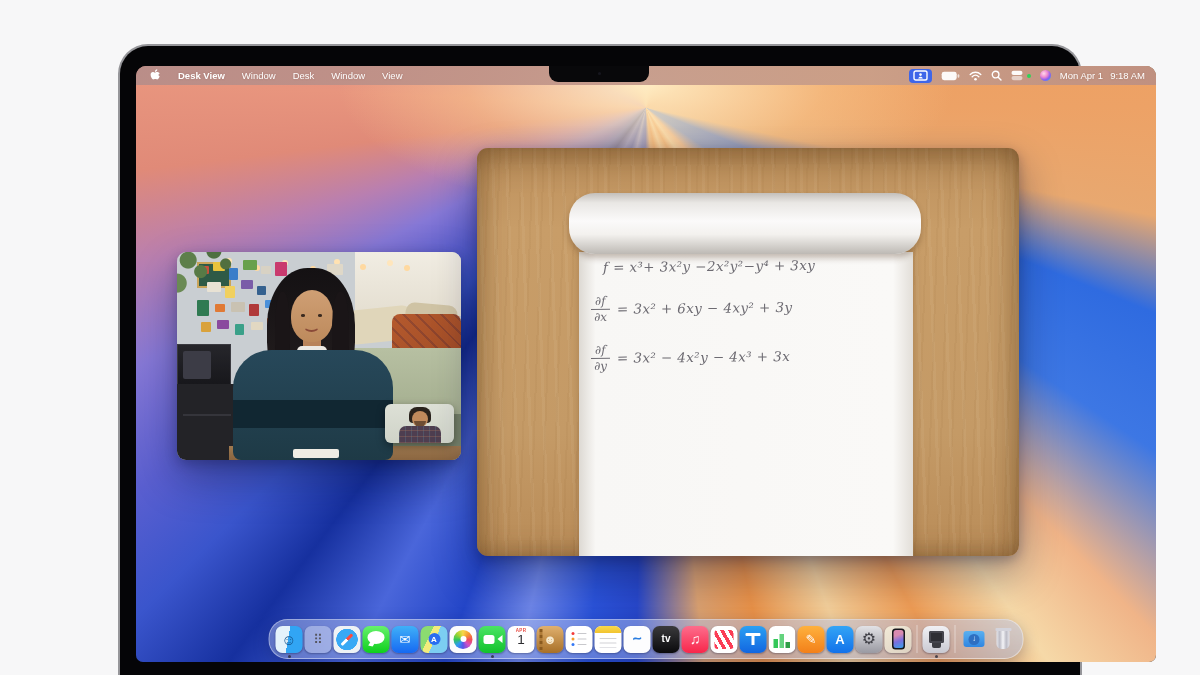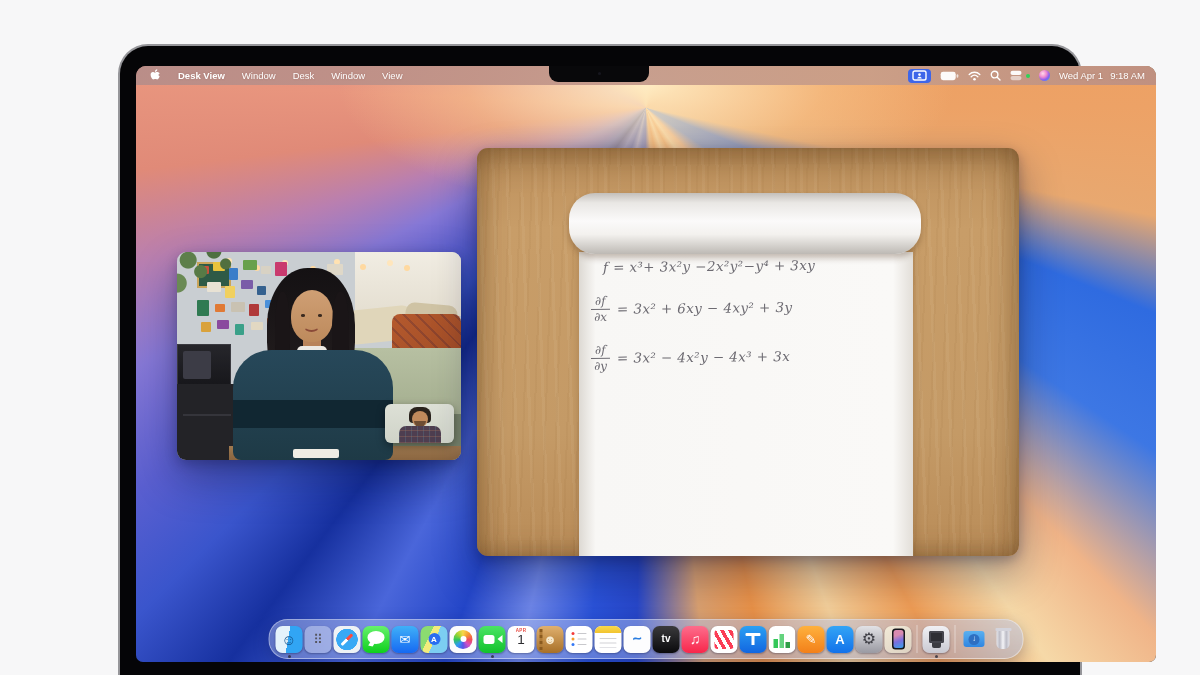--- a/index.html
+++ b/index.html
@@ -273,21 +273,21 @@
               <circle cx="4.6" cy="4.6" r="3.3" fill="none" stroke="#fff" stroke-width="1.4"></circle>
               <line x1="7.2" y1="7.2" x2="10" y2="10" stroke="#fff" stroke-width="1.4" stroke-linecap="round"></line>
             </svg>
           <svg width="12" height="11" viewBox="0 0 12 11">
               <rect x="0.5" y="0.8" width="11" height="4.2" rx="2.1" fill="#fff" opacity=".95"></rect>
               <rect x="0.5" y="6" width="11" height="4.2" rx="2.1" fill="#fff" opacity=".55"></rect>
             </svg>
           <span class="green-dot"></span>
           <span class="siri-orb"></span>
           <span class="clock">
-            <span>Wed Apr 1</span>
+            <span>Mon Apr 1</span>
             <span>9:18 AM</span>
           </span>
         </div>
       </div>
 
       <div class="notch">
         <span class="cam-dot"></span>
       </div>
 
       <div class="window ft-window">

